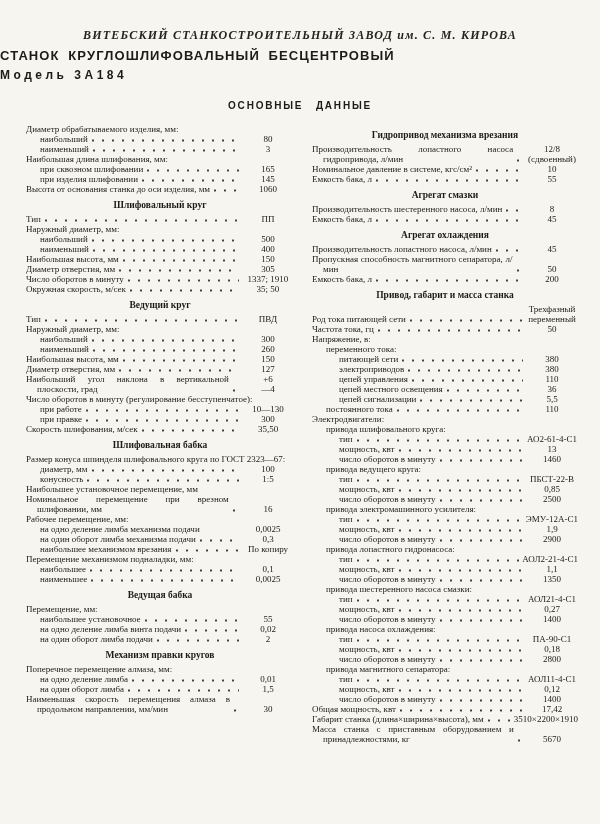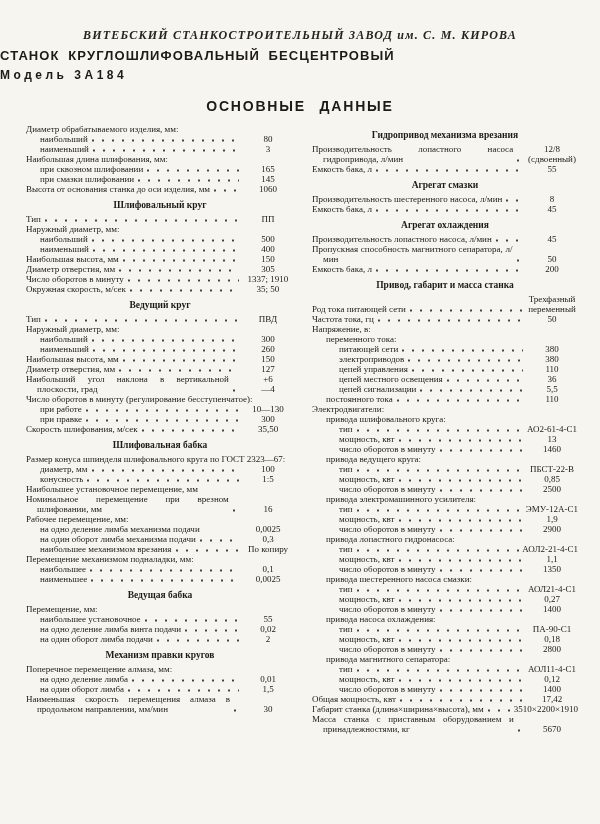--- a/index.html
+++ b/index.html
@@ -21,21 +21,21 @@
     font-size:13px; letter-spacing:1.1px; word-spacing:4px;
   }
   .hdr-model {
     text-align:left; margin-top:9px;
     font-family:"Liberation Sans", sans-serif; font-weight:bold;
     font-size:12px; letter-spacing:3.5px;
   }
   .section-title {
     text-align:center; margin-top:21px;
     font-family:"Liberation Sans", sans-serif; font-weight:bold;
-    font-size:14px; letter-spacing:1.8px; word-spacing:8px;
+    font-size:10px; letter-spacing:1.8px; word-spacing:8px;
   }
   .cols { display:flex; margin:13px 22px 8px 26px; gap:18px; }
   .col { flex:0 0 auto; }
   .col-left  { width:268px; }
   .col-right { width:266px; }
   .block-heading {
     text-align:center; font-weight:bold; font-size:9.5px;
     margin:6px 0 4px 0;
   }
   .row { display:flex; align-items:flex-end; }
@@ -79,21 +79,21 @@
         </div>
         <div class="row">
           <div class="lbl ind0">Наибольшая длина шлифования, мм:</div>
         </div>
         <div class="row">
           <div class="lbl ind1">при сквозном шлифовании</div>
           <div class="dots"></div>
           <div class="val">165</div>
         </div>
         <div class="row">
-          <div class="lbl ind1">при смазки шлифовании</div>
+          <div class="lbl ind1">при изделия шлифовании</div>
           <div class="dots"></div>
           <div class="val">145</div>
         </div>
         <div class="row">
           <div class="lbl ind0">Высота от основания станка до оси изделия, мм</div>
           <div class="dots"></div>
           <div class="val">1060</div>
         </div>
         <div class="block-heading">Шлифовальный круг</div>
         <div class="row">
@@ -279,20 +279,25 @@
           <div class="val">30</div>
         </div>
       </div>
     <div class="col col-right">
         <div class="block-heading">Гидропривод механизма врезания</div>
         <div class="row">
           <div class="lbl ind0">Производительность лопастного насоса гидропривода, л/мин</div>
           <div class="dots"></div>
           <div class="val">12/8
 (сдвоенный)</div>
+        </div>
+        <div class="row">
+          <div class="lbl ind0">Номинальное давление в системе, кгс/см²</div>
+          <div class="dots"></div>
+          <div class="val">10</div>
         </div>
         <div class="row">
           <div class="lbl ind0">Емкость бака, л</div>
           <div class="dots"></div>
           <div class="val">55</div>
         </div>
         <div class="block-heading">Агрегат смазки</div>
         <div class="row">
           <div class="lbl ind0">Производительность шестеренного насоса, л/мин</div>
           <div class="dots"></div>

